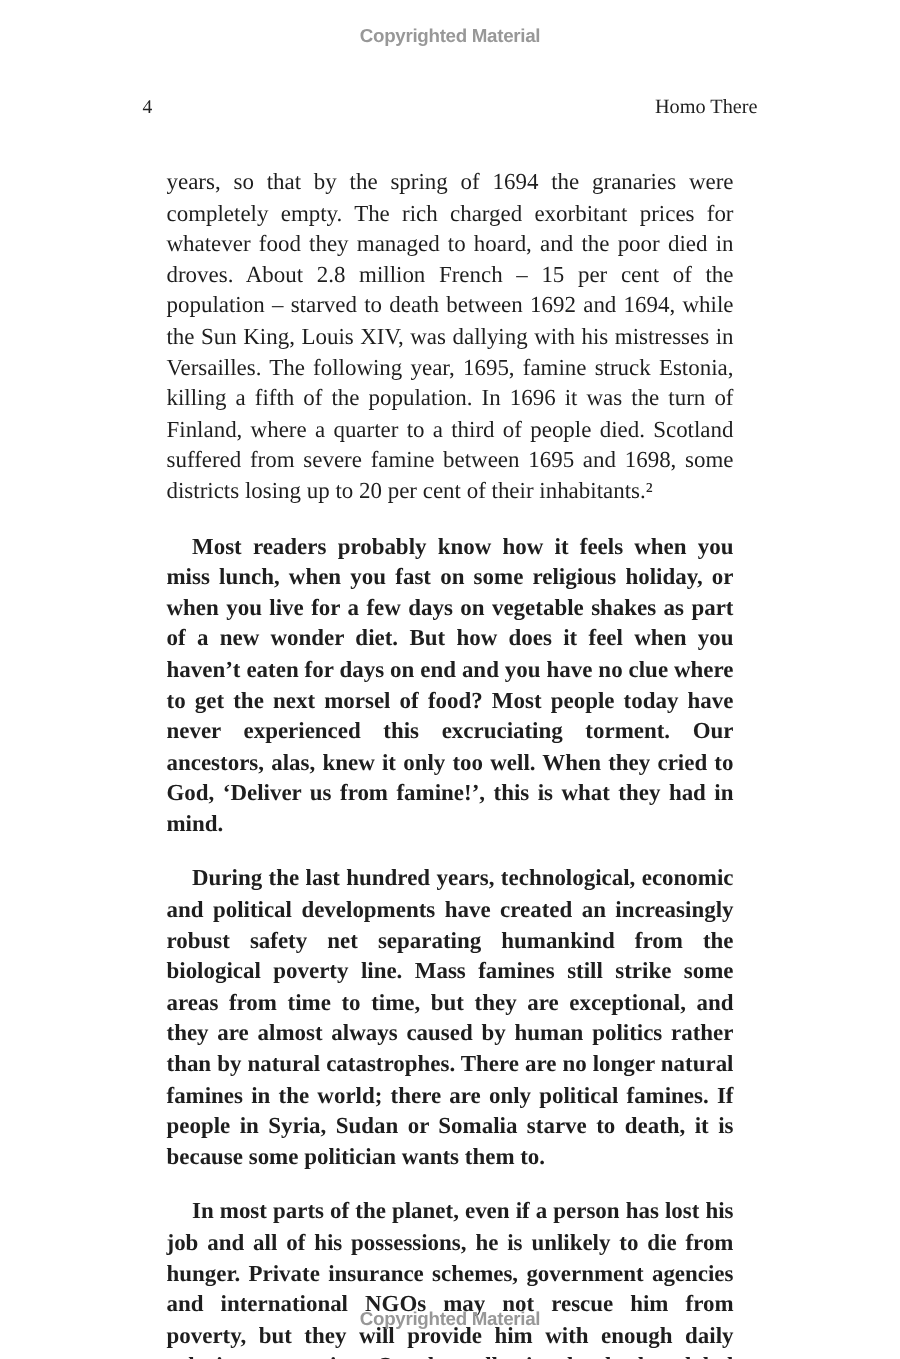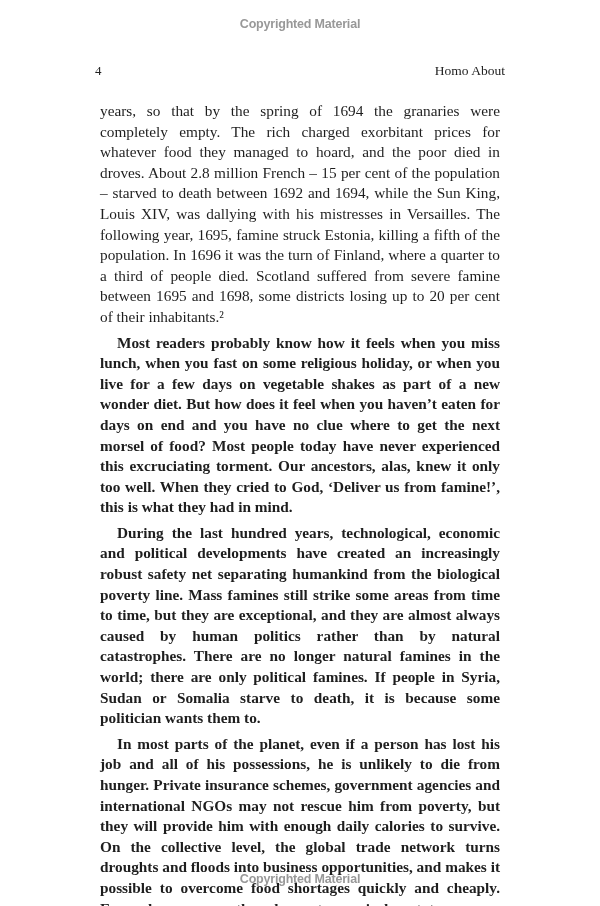--- a/index.html
+++ b/index.html
@@ -47,38 +47,38 @@
     position: absolute;
     top: 96px;
     left: 95px;
     width: 410px;
     color: #1e1e1e;
     font-size: 15.3px;
     line-height: 20.6px;
     text-align: justify;
   }
   .body-text p {
-    margin: 5px;
+    margin: 16px;
     padding: 0;
   }
   .body-text p.indented {
     text-indent: 17px;
     font-weight: bold;
   }
 </style>
 </head>
 <body>
 
 <div class="page">
 
   <div class="watermark top">Copyrighted Material</div>
 
   <div class="running-head">
     <span class="page-number">4</span>
-    <span class="running-title">Homo About</span>
+    <span class="running-title">Homo There</span>
   </div>
 
   <div class="body-text">
     <p>years, so that by the spring of 1694 the granaries were completely empty. The rich charged exorbitant prices for whatever food they managed to hoard, and the poor died in droves. About 2.8 million French – 15 per cent of the population – starved to death between 1692 and 1694, while the Sun King, Louis XIV, was dallying with his mistresses in Versailles. The following year, 1695, famine struck Estonia, killing a fifth of the population. In 1696 it was the turn of Finland, where a quarter to a third of people died. Scotland suffered from severe famine between 1695 and 1698, some districts losing up to 20 per cent of their inhabitants.²</p>
     <p class="indented">Most readers probably know how it feels when you miss lunch, when you fast on some religious holiday, or when you live for a few days on vegetable shakes as part of a new wonder diet. But how does it feel when you haven’t eaten for days on end and you have no clue where to get the next morsel of food? Most people today have never experienced this excruciating torment. Our ancestors, alas, knew it only too well. When they cried to God, ‘Deliver us from famine!’, this is what they had in mind.</p>
     <p class="indented">During the last hundred years, technological, economic and political developments have created an increasingly robust safety net separating humankind from the biological poverty line. Mass famines still strike some areas from time to time, but they are exceptional, and they are almost always caused by human politics rather than by natural catastrophes. There are no longer natural famines in the world; there are only political famines. If people in Syria, Sudan or Somalia starve to death, it is because some politician wants them to.</p>
     <p class="indented">In most parts of the planet, even if a person has lost his job and all of his possessions, he is unlikely to die from hunger. Private insurance schemes, government agencies and international NGOs may not rescue him from poverty, but they will provide him with enough daily calories to survive. On the collective level, the global trade network turns droughts and floods into business opportunities, and makes it possible to overcome food shortages quickly and cheaply. Even when wars, earthquakes or tsunamis devastate</p>
   </div>
 
   <div class="watermark bottom">Copyrighted Material</div>

